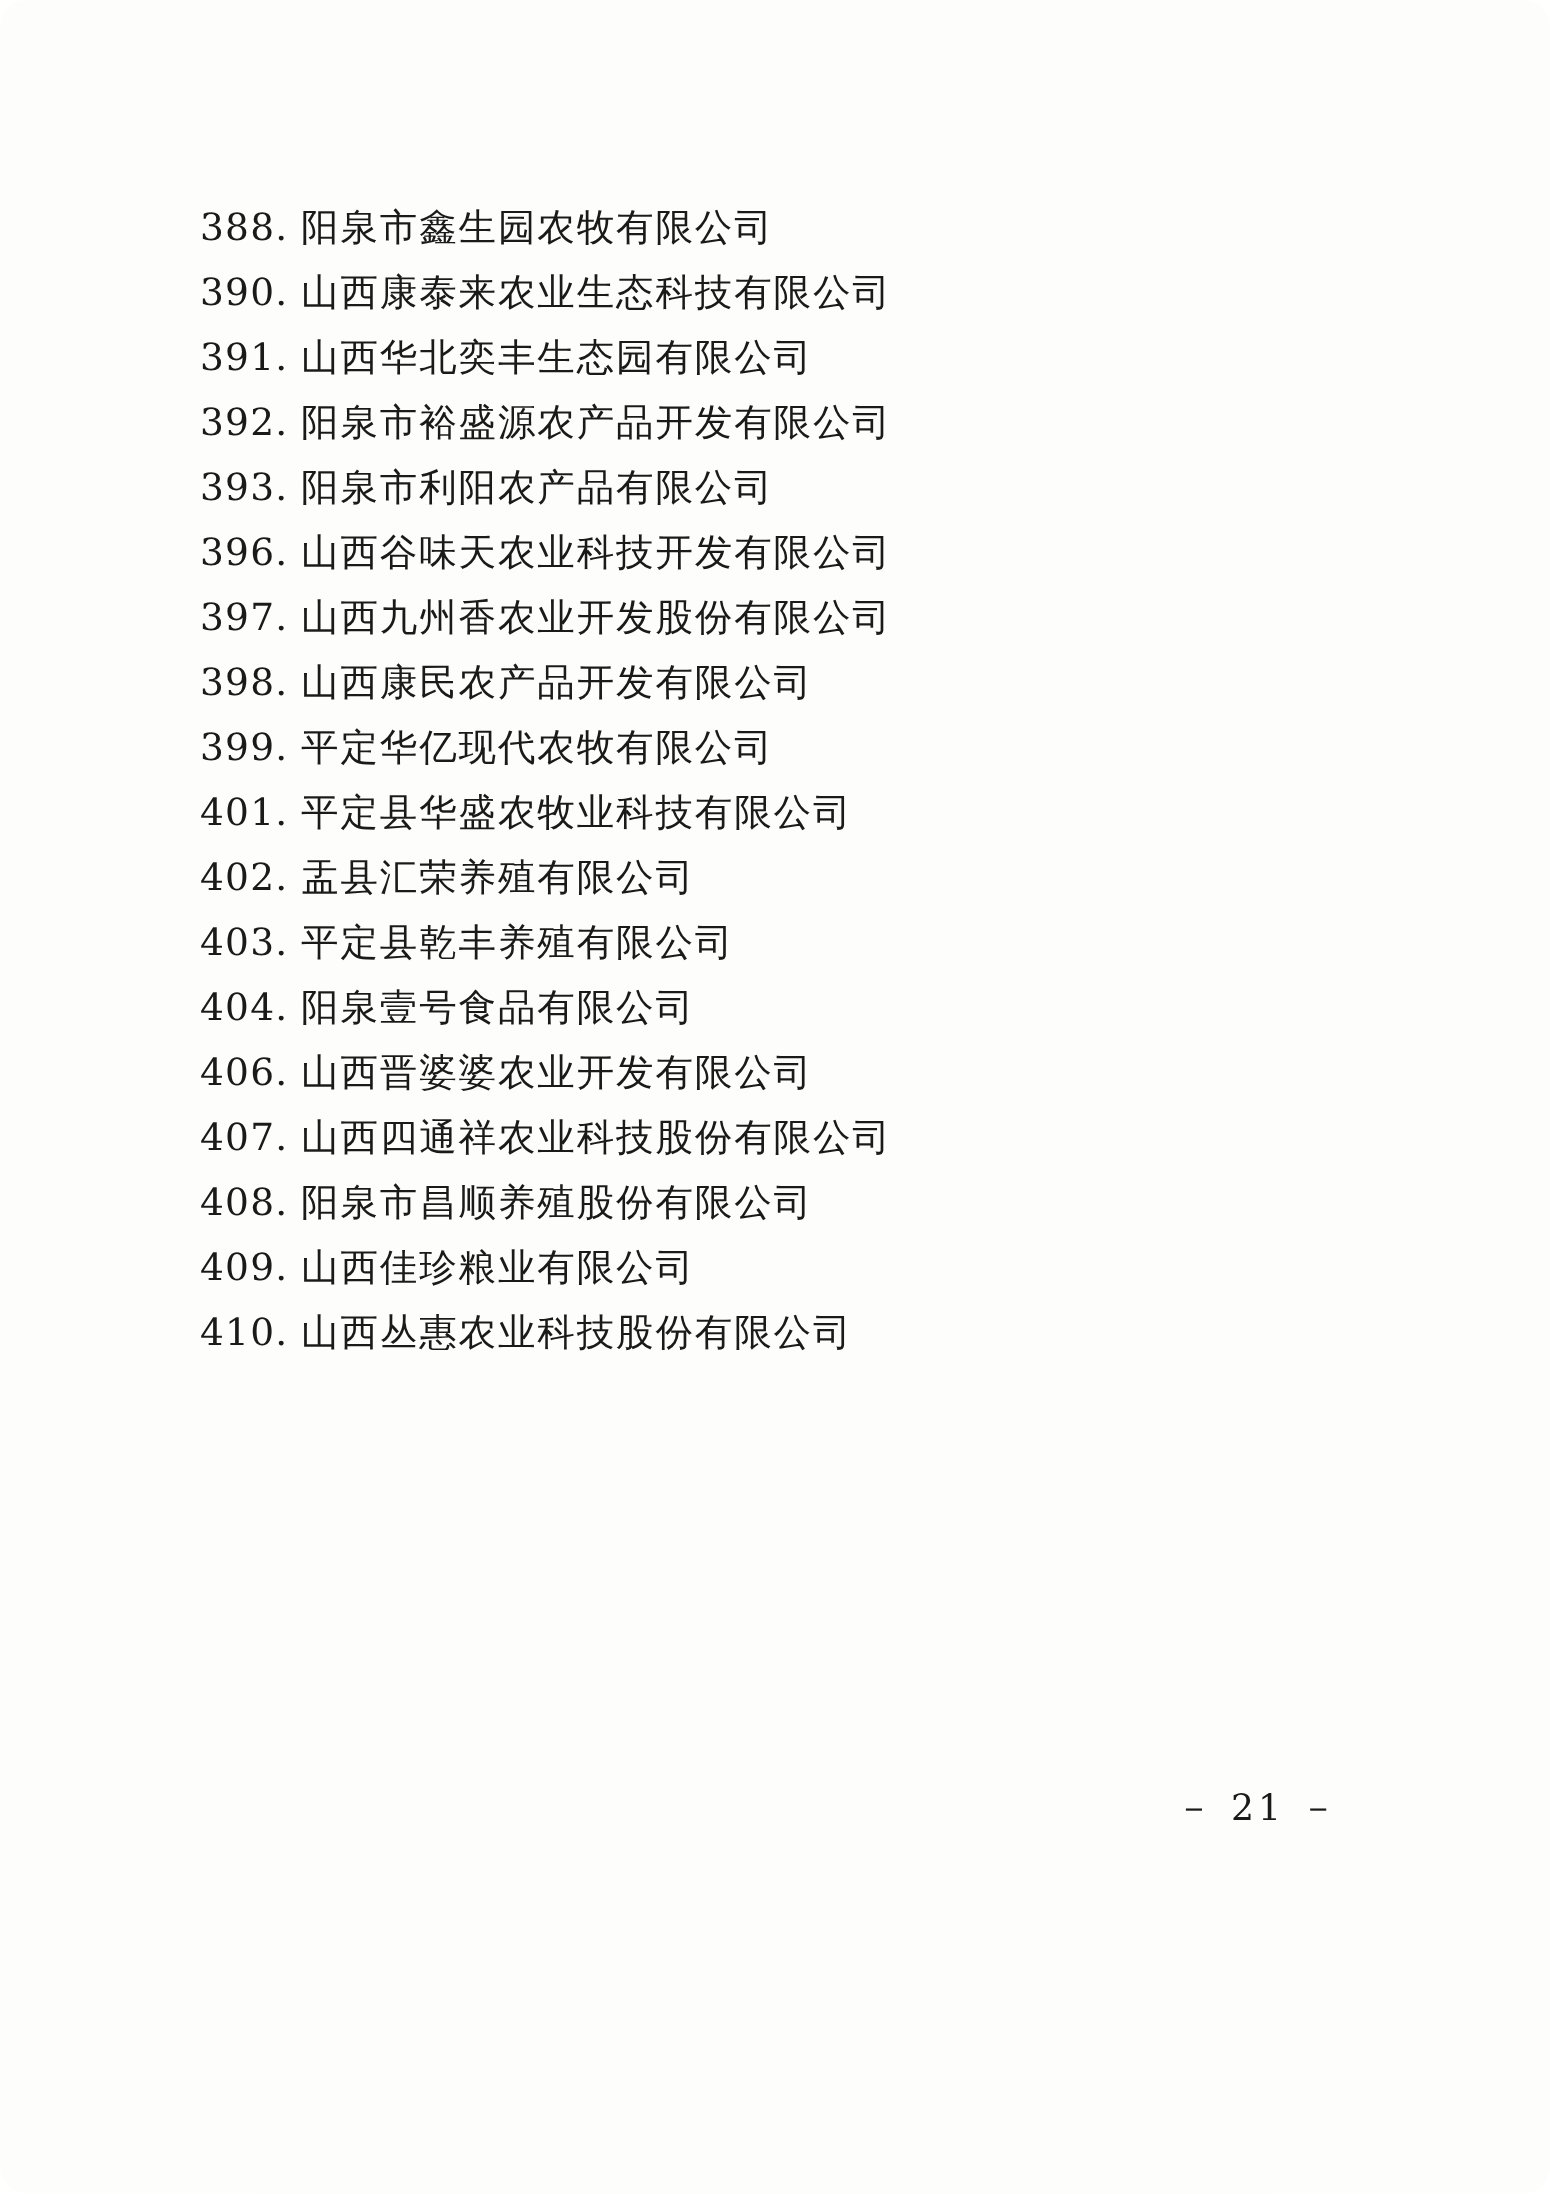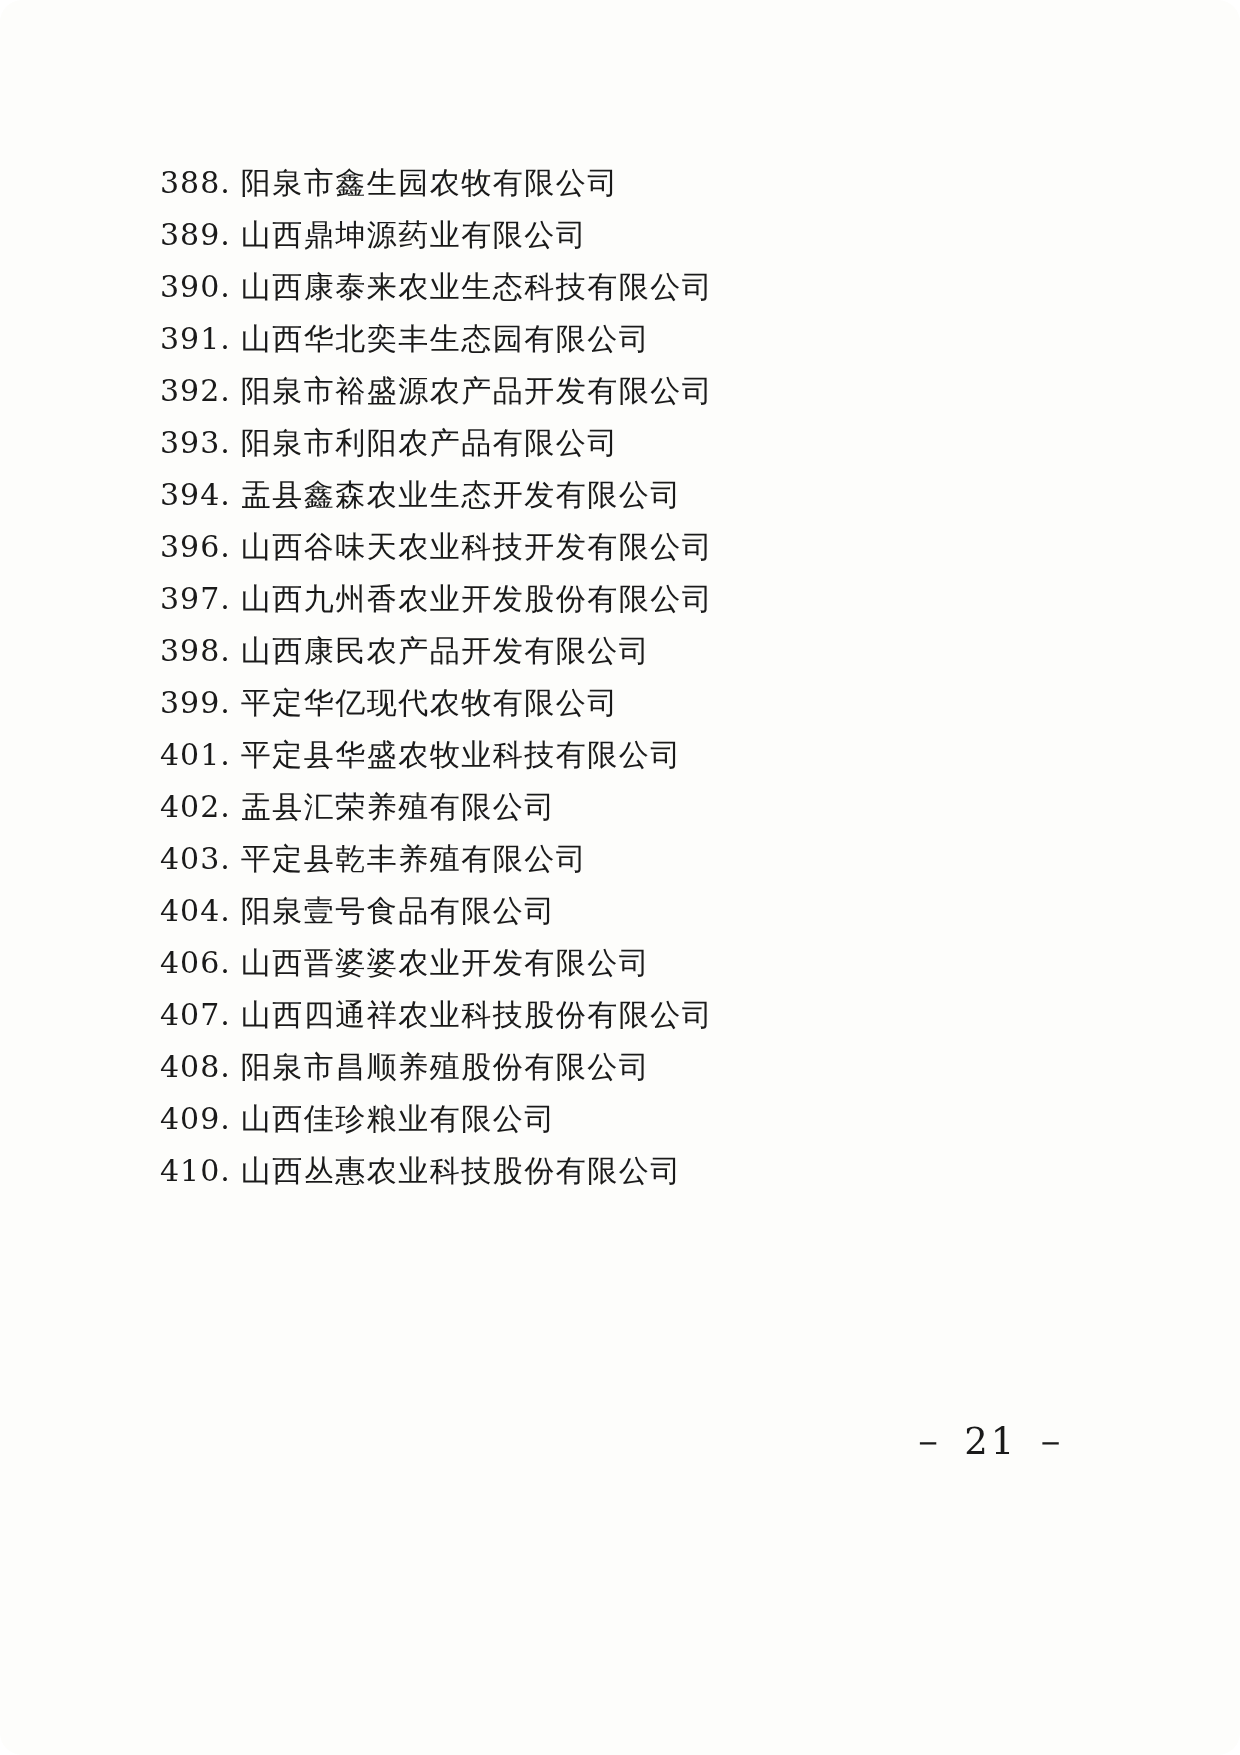--- a/index.html
+++ b/index.html
@@ -36,59 +36,51 @@
     letter-spacing: 1px;
   }
   .entry .name {
     font-family: "DejaVu Serif", "Liberation Serif", serif;
     letter-spacing: 1.5px;
   }
   .page-number {
     position: absolute;
     right: 168px;
     bottom: 288px;
-    font-size: 37px;
+    font-size: 29px;
     color: #1a1a1a;
     letter-spacing: 3px;
     font-family: "DejaVu Serif", "Liberation Serif", serif;
   }
 </style>
 </head>
 <body>
 
 <div class="page">
   <div class="content">
 
     <div class="entry">
       <span class="num">388.</span>
       <span class="name">阳泉市鑫生园农牧有限公司</span>
     </div>
     <div class="entry">
-      <span class="num">389.</span>
-      <span class="name">山西鼎坤源药业有限公司</span>
-    </div>
-    <div class="entry">
       <span class="num">390.</span>
       <span class="name">山西康泰来农业生态科技有限公司</span>
     </div>
     <div class="entry">
       <span class="num">391.</span>
       <span class="name">山西华北奕丰生态园有限公司</span>
     </div>
     <div class="entry">
       <span class="num">392.</span>
       <span class="name">阳泉市裕盛源农产品开发有限公司</span>
     </div>
     <div class="entry">
       <span class="num">393.</span>
       <span class="name">阳泉市利阳农产品有限公司</span>
-    </div>
-    <div class="entry">
-      <span class="num">394.</span>
-      <span class="name">盂县鑫森农业生态开发有限公司</span>
     </div>
     <div class="entry">
       <span class="num">396.</span>
       <span class="name">山西谷味天农业科技开发有限公司</span>
     </div>
     <div class="entry">
       <span class="num">397.</span>
       <span class="name">山西九州香农业开发股份有限公司</span>
     </div>
     <div class="entry">

